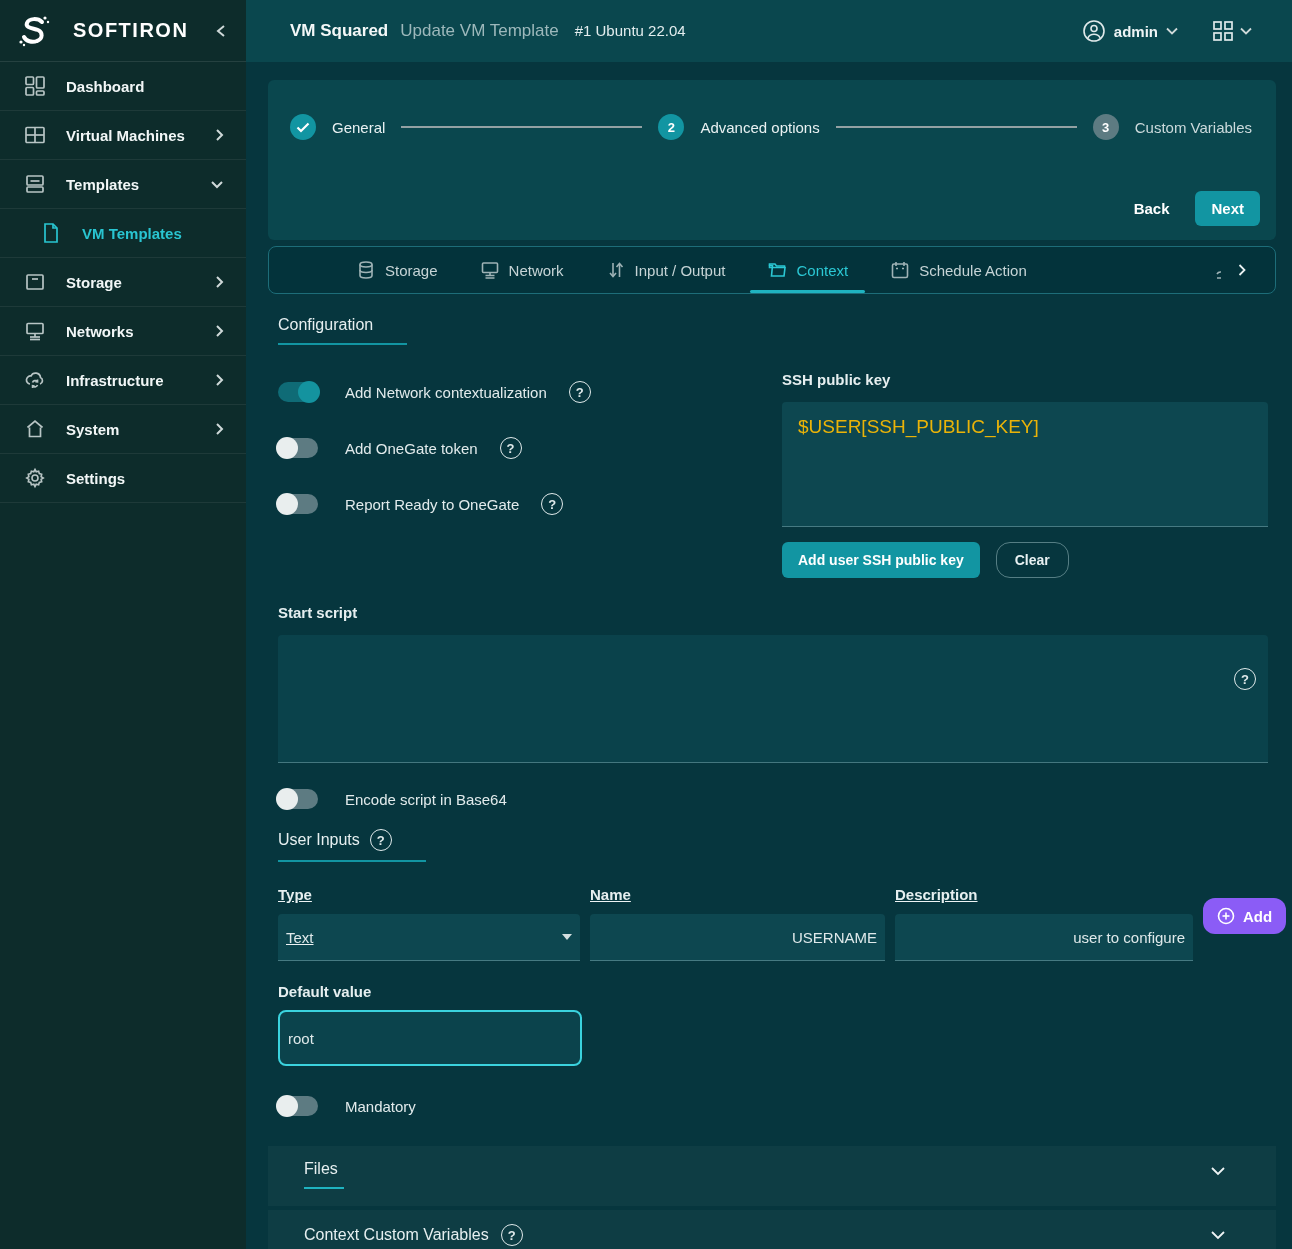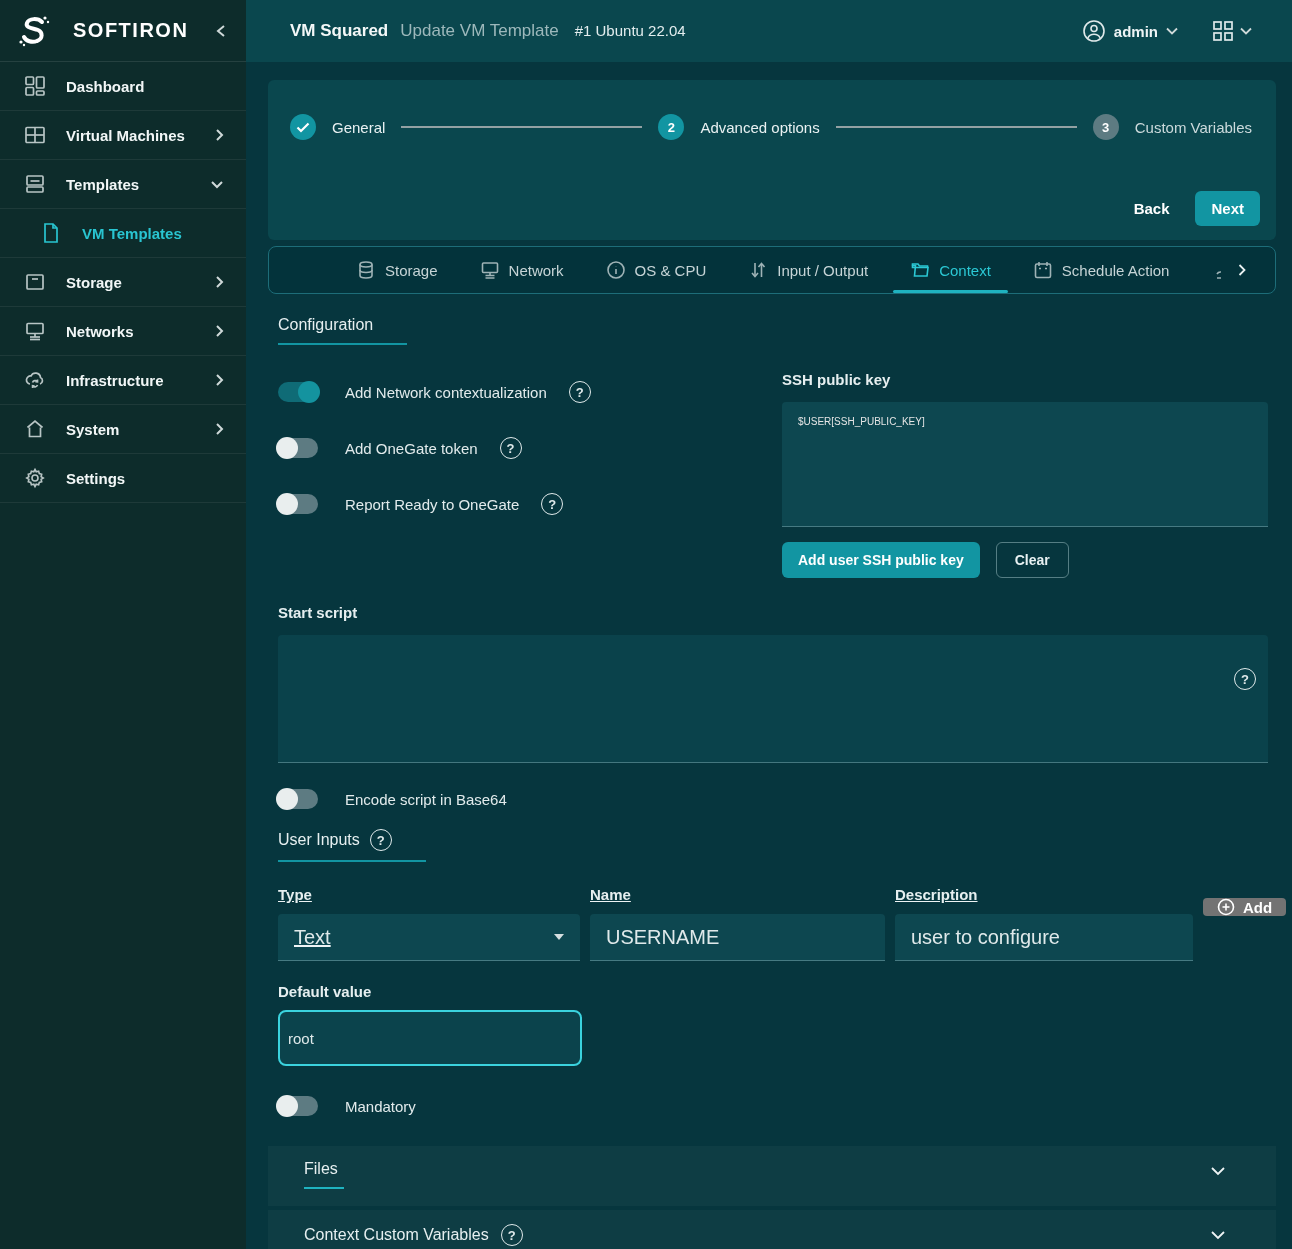--- a/index.html
+++ b/index.html
@@ -120,55 +120,55 @@
     width:22px; height:22px; border:1.5px solid #dfe9ea; border-radius:50%;
     display:inline-flex; align-items:center; justify-content:center;
     color:#dfe9ea; font-size:13px; font-weight:bold; flex:none; cursor:pointer;
   }
   .toggle-row .help-icon { margin-left:22px; }
   .help-icon::before { content:"?"; }
 
   .field-label { font-size:15px; font-weight:bold; color:#e6eff0; }
   .ssh-box textarea, .script-box textarea {
     width:100%; background:#0d4750; border:none; border-bottom:1px solid rgba(140,185,190,0.45);
-    border-radius:4px 4px 0 0; color:#e5e5e5; font-size:10px; font-family:inherit;
+    border-radius:4px 4px 0 0; color:#eab308; font-size:19px; font-family:inherit;
     padding:14px 16px; resize:none; outline:none;
   }
   .ssh-box textarea { height:125px; margin-top:13px; }
   .ssh-actions { display:flex; gap:16px; margin-top:11px; }
   .btn-outline {
-    background:transparent; border:1px solid rgba(151,186,190,0.55); border-radius:6px;
+    background:transparent; border:1px solid rgba(151,186,190,0.55); border-radius:14px;
     color:#e8f1f2; font-size:14px; font-weight:bold; font-family:inherit;
     padding:9px 18px; cursor:pointer;
   }
   .ssh-actions .btn-primary { font-size:14px; }
 
   .script-box { margin-top:26px; position:relative; }
   .script-box textarea { height:128px; margin-top:13px; background:#0a424b; }
   .script-help { position:absolute; right:12px; top:64px; }
 
   .encode-row { margin-top:22px; margin-bottom:0; }
 
   .ui-title-row { margin-top:20px;text-decoration:underline; }
   .ui-grid { display:flex; margin-top:24px; }
   .ui-col { flex:none; margin-right:10px;text-decoration:underline; }
   .ui-col .field-label { display:block; margin-bottom:11px; }
   .ui-col input, .select-box {
     width:100%; height:47px; background:#0d4750; border:none;
     border-bottom:1px solid rgba(140,185,190,0.45); border-radius:4px 4px 0 0;
-    color:#dfe9ea; font-size:20px; font-family:inherit; padding:0 16px; outline:none;
+    color:#dfe9ea; font-size:15px; font-family:inherit; padding:0 8px; outline:none;text-align:right;
   }
   .col-type { width:302px; } .col-name { width:295px; } .col-desc { width:298px; }
   .select-box { display:flex; align-items:center; cursor:pointer; }
   .select-caret { margin-left:auto; width:0; height:0; border-left:5px solid transparent;
     border-right:5px solid transparent; border-top:6px solid #d4dfe0; }
   .add-btn {
     margin-left:auto; margin-top:12px; align-self:flex-start;
-    display:flex; align-items:center; gap:8px; padding:0 14px; border-radius:4px;
-    background:#737373; border:none; color:#fff; font-size:15px; font-weight:bold;
+    display:flex; align-items:center; gap:8px; padding:9px 14px; border-radius:12px;
+    background:#8b5cf6; border:none; color:#fff; font-size:15px; font-weight:bold;
     font-family:inherit; cursor:pointer;
   }
   .add-btn .plus-icon { width:18px; height:18px; color:#fff; }
 
   .default-box { margin-top:22px; }
   .default-box .field-label { display:block; margin-bottom:10px; }
   .default-box input {
     width:304px; height:56px; background:#0b434c;
     border:2px solid #3bd3de; border-radius:8px;
     color:#dfe9ea; font-size:15px; font-family:inherit; padding:0 8px; outline:none;
@@ -417,30 +417,20 @@
       <div class="tab">
         <span class="tab-icon">
           <svg viewBox="0 0 20 20" fill="none" stroke="currentColor" stroke-width="1.6">
             <rect x="2.5" y="3" width="15" height="9.5" rx="1"></rect>
               <line x1="10" y1="12.5" x2="10" y2="15.5"></line>
               <line x1="5.5" y1="15.5" x2="14.5" y2="15.5"></line>
               <line x1="5.5" y1="18" x2="14.5" y2="18"></line>
           </svg>
         </span>
         <span>Network</span>
-      </div>
-      <div class="tab">
-        <span class="tab-icon">
-          <svg viewBox="0 0 20 20" fill="none" stroke="currentColor" stroke-width="1.6">
-            <circle cx="10" cy="10" r="8"></circle>
-              <line x1="10" y1="9" x2="10" y2="14"></line>
-              <line x1="10" y1="6" x2="10" y2="6.2"></line>
-          </svg>
-        </span>
-        <span>OS &amp; CPU</span>
       </div>
       <div class="tab">
         <span class="tab-icon">
           <svg viewBox="0 0 20 20" fill="none" stroke="currentColor" stroke-width="1.6">
             <line x1="7" y1="3" x2="7" y2="16"></line>
               <polyline points="4,13 7,16.5 10,13"></polyline>
             <line x1="13.5" y1="17" x2="13.5" y2="4"></line>
               <polyline points="10.5,7 13.5,3.5 16.5,7"></polyline>
           </svg>
         </span>

